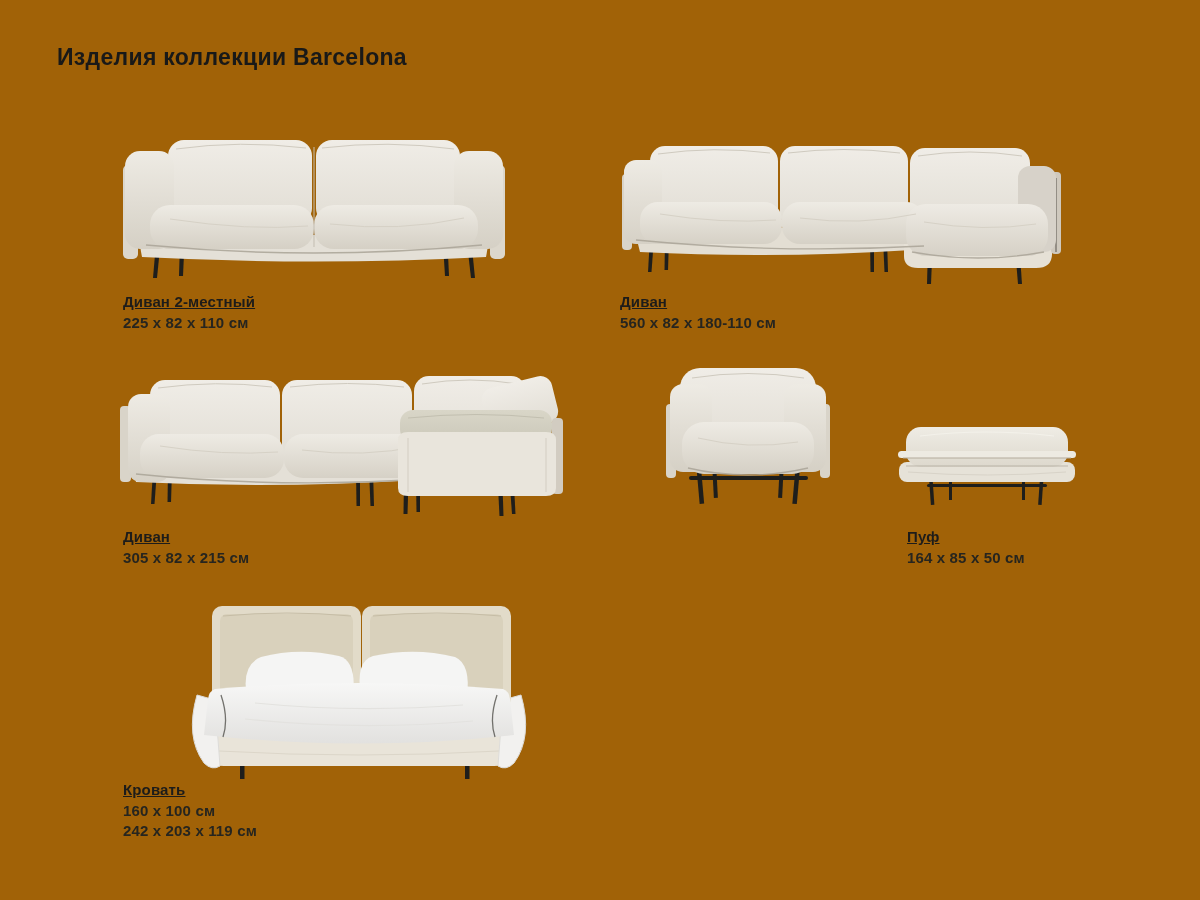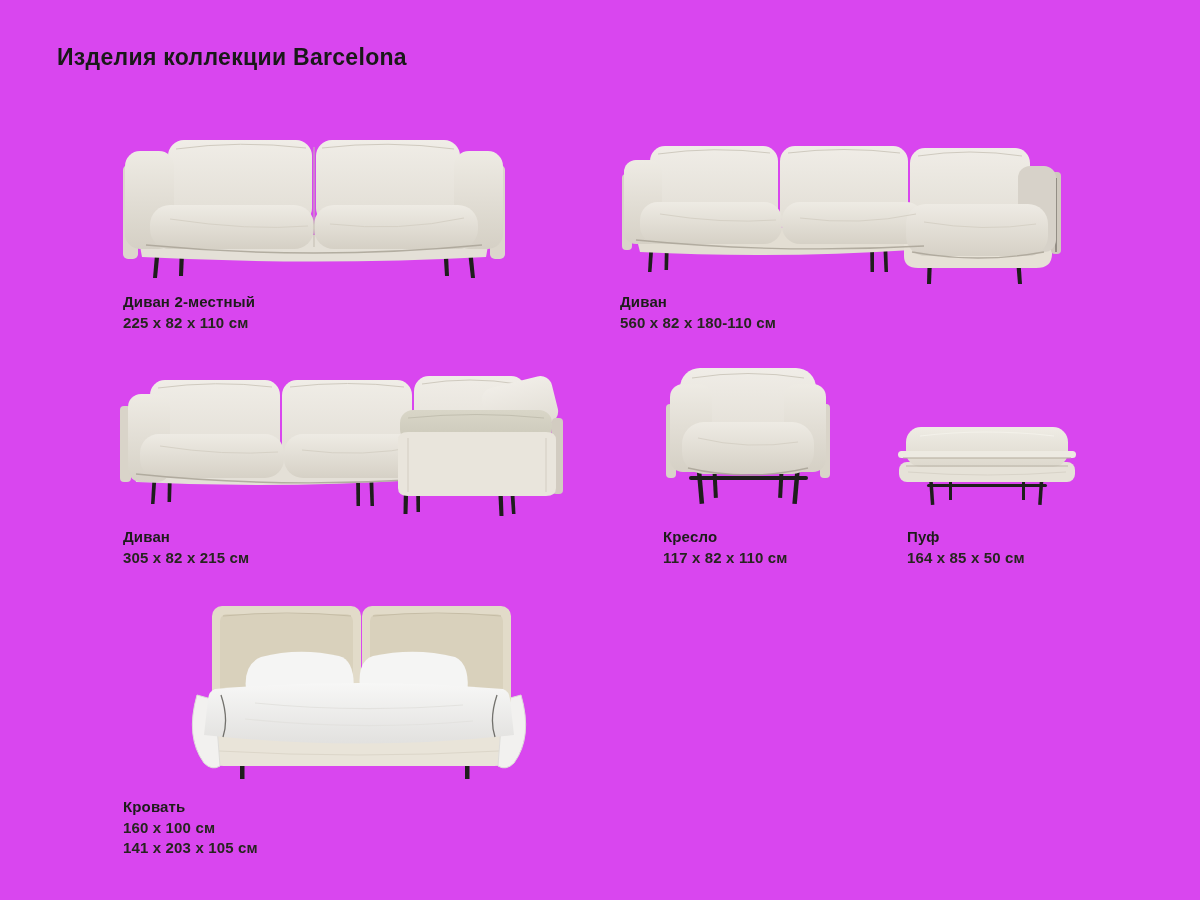--- a/index.html
+++ b/index.html
@@ -1,27 +1,27 @@
 <!DOCTYPE html>
 <html><head>
 <meta charset="utf-8">
 <style>
   html,body{margin:0;padding:0;background:#ffffff;}
   .canvas{
-    position:relative;width:1200px;height:900px;background:#d946ef;overflow:hidden;
+    position:relative;width:1200px;height:900px;background:#a16207;overflow:hidden;
     font-family:"Liberation Sans", sans-serif;color:#1f1e1c;
   }
   .title{
     position:absolute;left:57px;top:44px;margin:0;
     font-size:23px;font-weight:700;letter-spacing:.3px;color:#191918;
   }
   figure.product{position:absolute;margin:0;}
   figure.product svg{display:block;width:100%;height:100%;}
   .label{position:absolute;font-size:15px;line-height:20.5px;letter-spacing:.15px;}
-  .label .name{font-weight:700;color:#1d1c1a;}
+  .label .name{font-weight:700;color:#1d1c1a;text-decoration:underline;}
   .label .dims{font-weight:700;color:#26251f;}
 </style>
 </head>
 <body>
 
 <div class="canvas">
 
   <h1 class="title">Изделия коллекции Barcelona</h1>
 
   <figure class="product" style="left:118px;top:127px;width:392px;height:152px">
@@ -214,24 +214,20 @@
         <rect x="8" y="22" width="42" height="88" rx="13" fill="url(#g4b)"></rect>
         <rect x="122" y="22" width="42" height="88" rx="13" fill="url(#g4b)"></rect>
       </g>
       <g>
         <rect x="20" y="60" width="132" height="52" rx="22" fill="url(#g4b)"></rect>
         <path d="M36 76 q50 12 100 4" stroke="#d6d1c6" stroke-width="1" fill="none"></path>
         <path d="M26 106 q60 14 120 0" stroke="#a9a396" stroke-width="1.3" fill="none" opacity=".85"></path>
       </g>
     </svg>
   </figure>
-  <div class="label" style="left:663px;top:527px">
-    <div class="name">Кресло</div>
-    <div class="dims">117 x 82 x 110 см</div>
-  </div>
 
   <figure class="product" style="left:896px;top:424px;width:182px;height:84px">
     <svg viewBox="0 0 182 84">
       <defs>
         <linearGradient id="g5a" x1="0" y1="0" x2="0" y2="1">
           <stop offset="0" stop-color="#efece5"></stop>
             <stop offset="1" stop-color="#ddd8cd"></stop>
         </linearGradient>
       </defs>
       <g fill="#1e1e1c">
@@ -291,19 +287,19 @@
         <path d="M176 94 q-6 -36 12 -41 q42 -9 82 1 q16 7 12 40 z" fill="#f5f5f4"></path>
         <path d="M66 92 q50 6 100 0 M180 92 q50 6 100 0" stroke="#dbdad7" stroke-width="1" fill="none"></path>
       </g>
       <g>
         <path d="M30 86 q144 -12 288 0 q6 2 7 10 l4 36 q-155 17 -310 0 l4 -36 q1 -8 7 -10 z" fill="url(#g6w)"></path>
         <path d="M36 92 q8 24 2 42 M312 92 q-8 24 -2 42" stroke="#4a4843" stroke-width="1.3" fill="none" opacity=".75"></path>
         <path d="M70 100 q100 10 208 2 M60 116 q114 12 228 2" stroke="#e3e2df" stroke-width="1.2" fill="none"></path>
       </g>
     </svg>
   </figure>
-  <div class="label" style="left:123px;top:797px">
+  <div class="label" style="left:123px;top:780px">
     <div class="name">Кровать</div>
     <div class="dims">160 x 100 см</div>
-    <div class="dims">141 x 203 x 105 см</div>
+    <div class="dims">242 x 203 x 119 см</div>
   </div>
 
 </div>
 
 </body></html>

